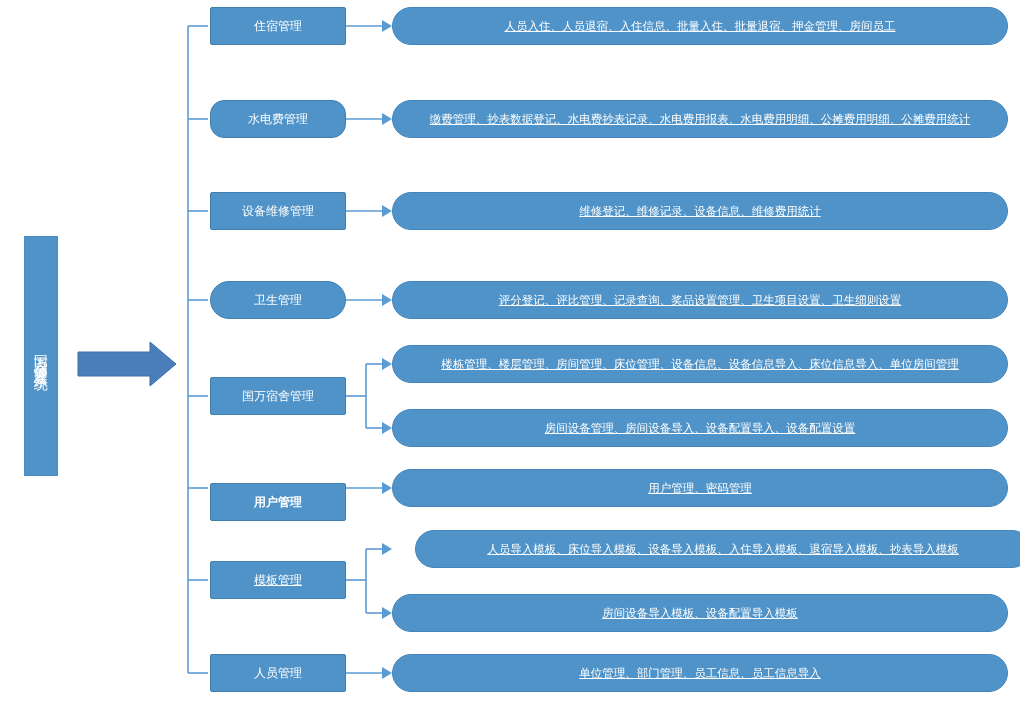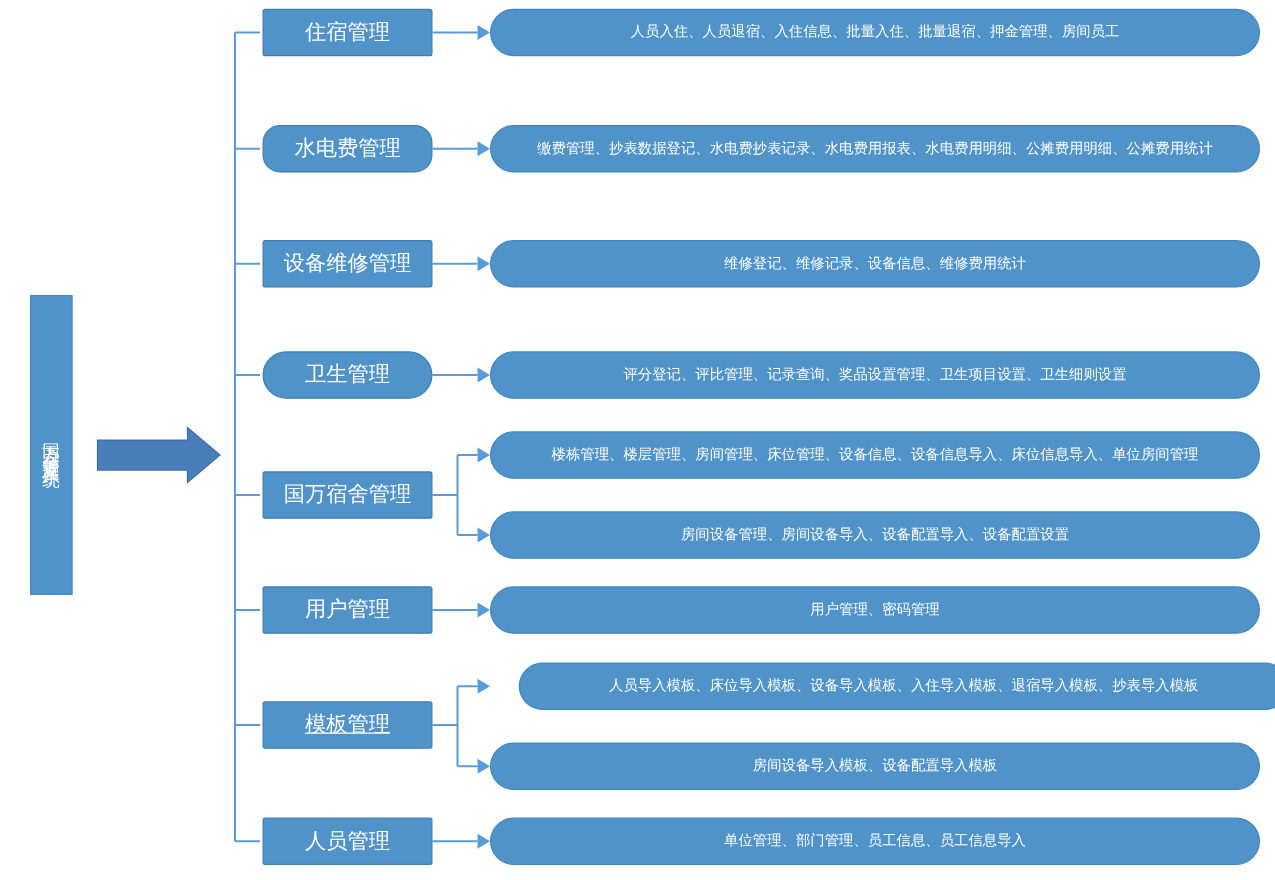--- a/index.html
+++ b/index.html
@@ -50,30 +50,31 @@
   .root .vtext {
     writing-mode: vertical-rl;
     text-orientation: upright;
     letter-spacing: 3px;
     line-height: 1.05;
     font-size: 14px;
   }
   .cat {
     width: 136px;
     height: 38px;
-    font-size: 17px;
+    font-size: 12px;
     border-radius: 2px;
   }
   .leaf {
     border-radius: 19px;
     height: 38px;
     font-size: 11.5px;
     padding: 16px 12px;
     background: #4f93c8;
     border: 1px solid #4286bd;
+    text-decoration: underline;
   }
 </style>
 </head>
 <body>
 
 <div id="canvas">
 
   <svg id="lines" viewBox="0 0 1020 704">
 
     <g>
@@ -143,21 +144,21 @@
   </div>
   <div class="node cat" style="left:210px; top:192px;">
     <span>设备维修管理</span>
   </div>
   <div class="node cat" style="left:210px; top:281px;border-radius:19px;">
     <span>卫生管理</span>
   </div>
   <div class="node cat" style="left:210px; top:377px;">
     <span>国万宿舍管理</span>
   </div>
-  <div class="node cat" style="left:210px; top:469px;">
+  <div class="node cat" style="left:210px; top:483px;font-weight:bold;">
     <span>用户管理</span>
   </div>
   <div class="node cat" style="left:210px; top:561px;text-decoration:underline;">
     <span>模板管理</span>
   </div>
   <div class="node cat" style="left:210px; top:654px;">
     <span>人员管理</span>
   </div>
 
   <div class="node leaf" style="left:392px; top:7px; width:616px;">

